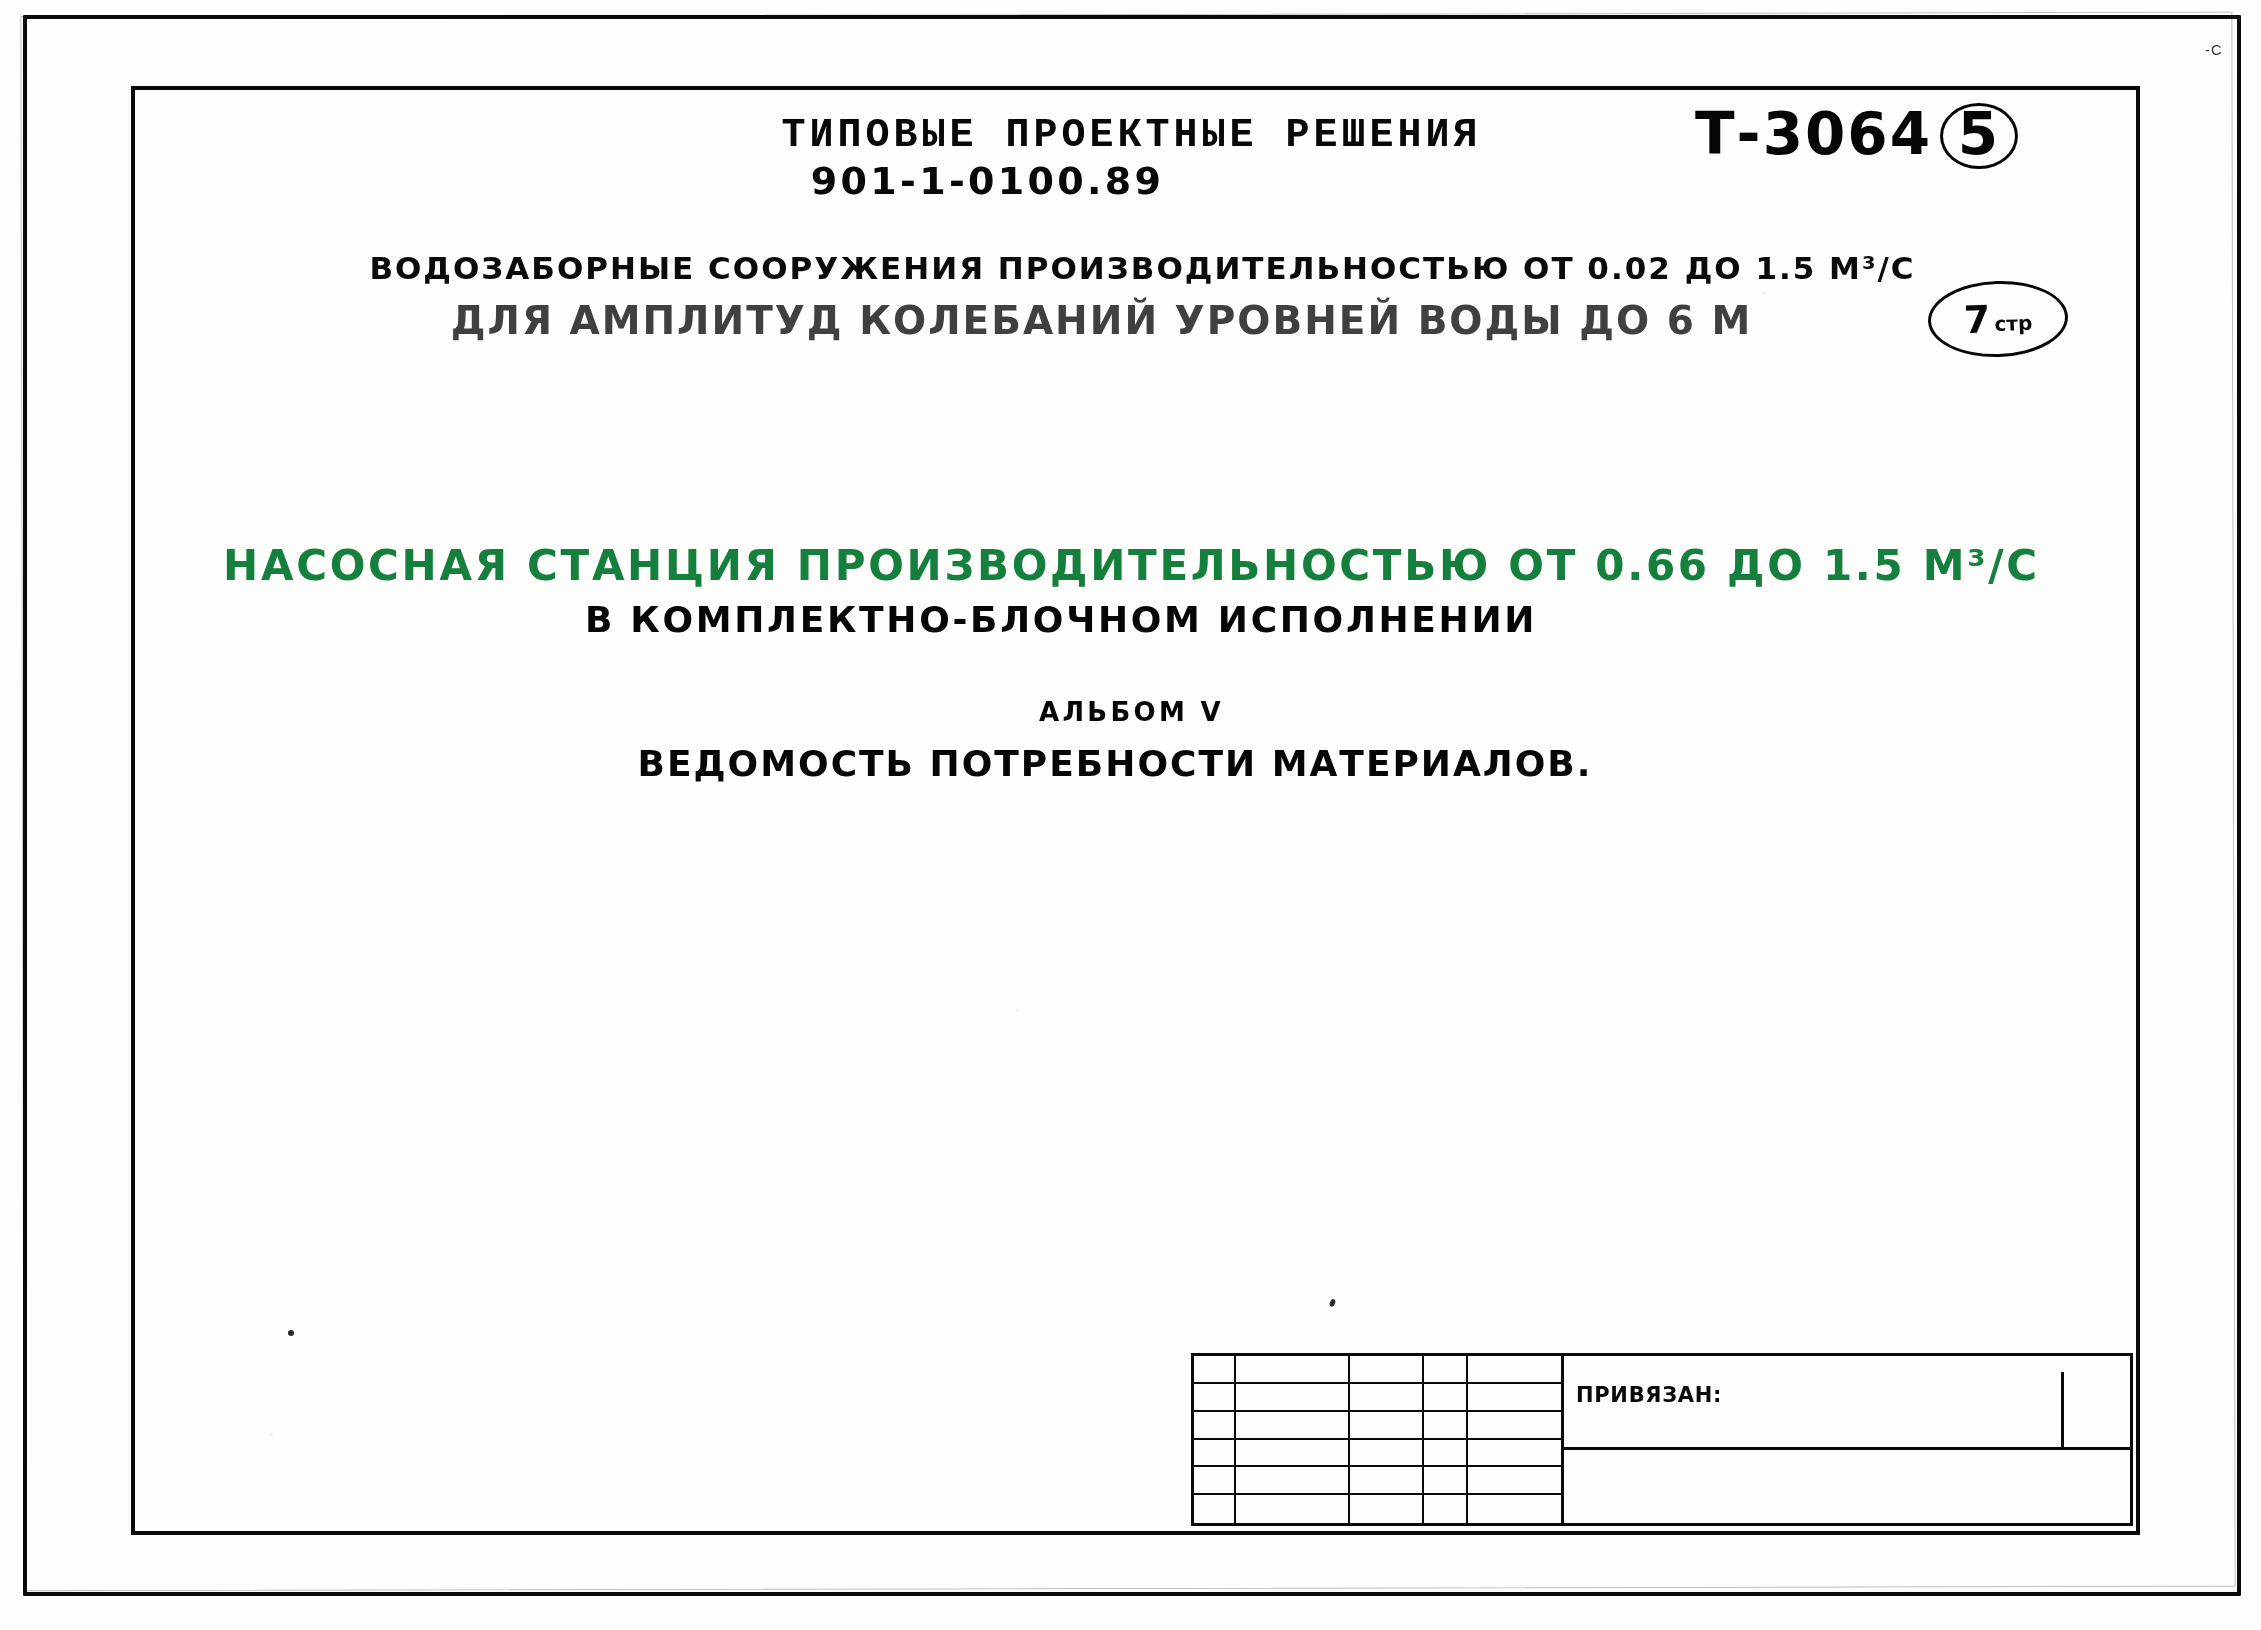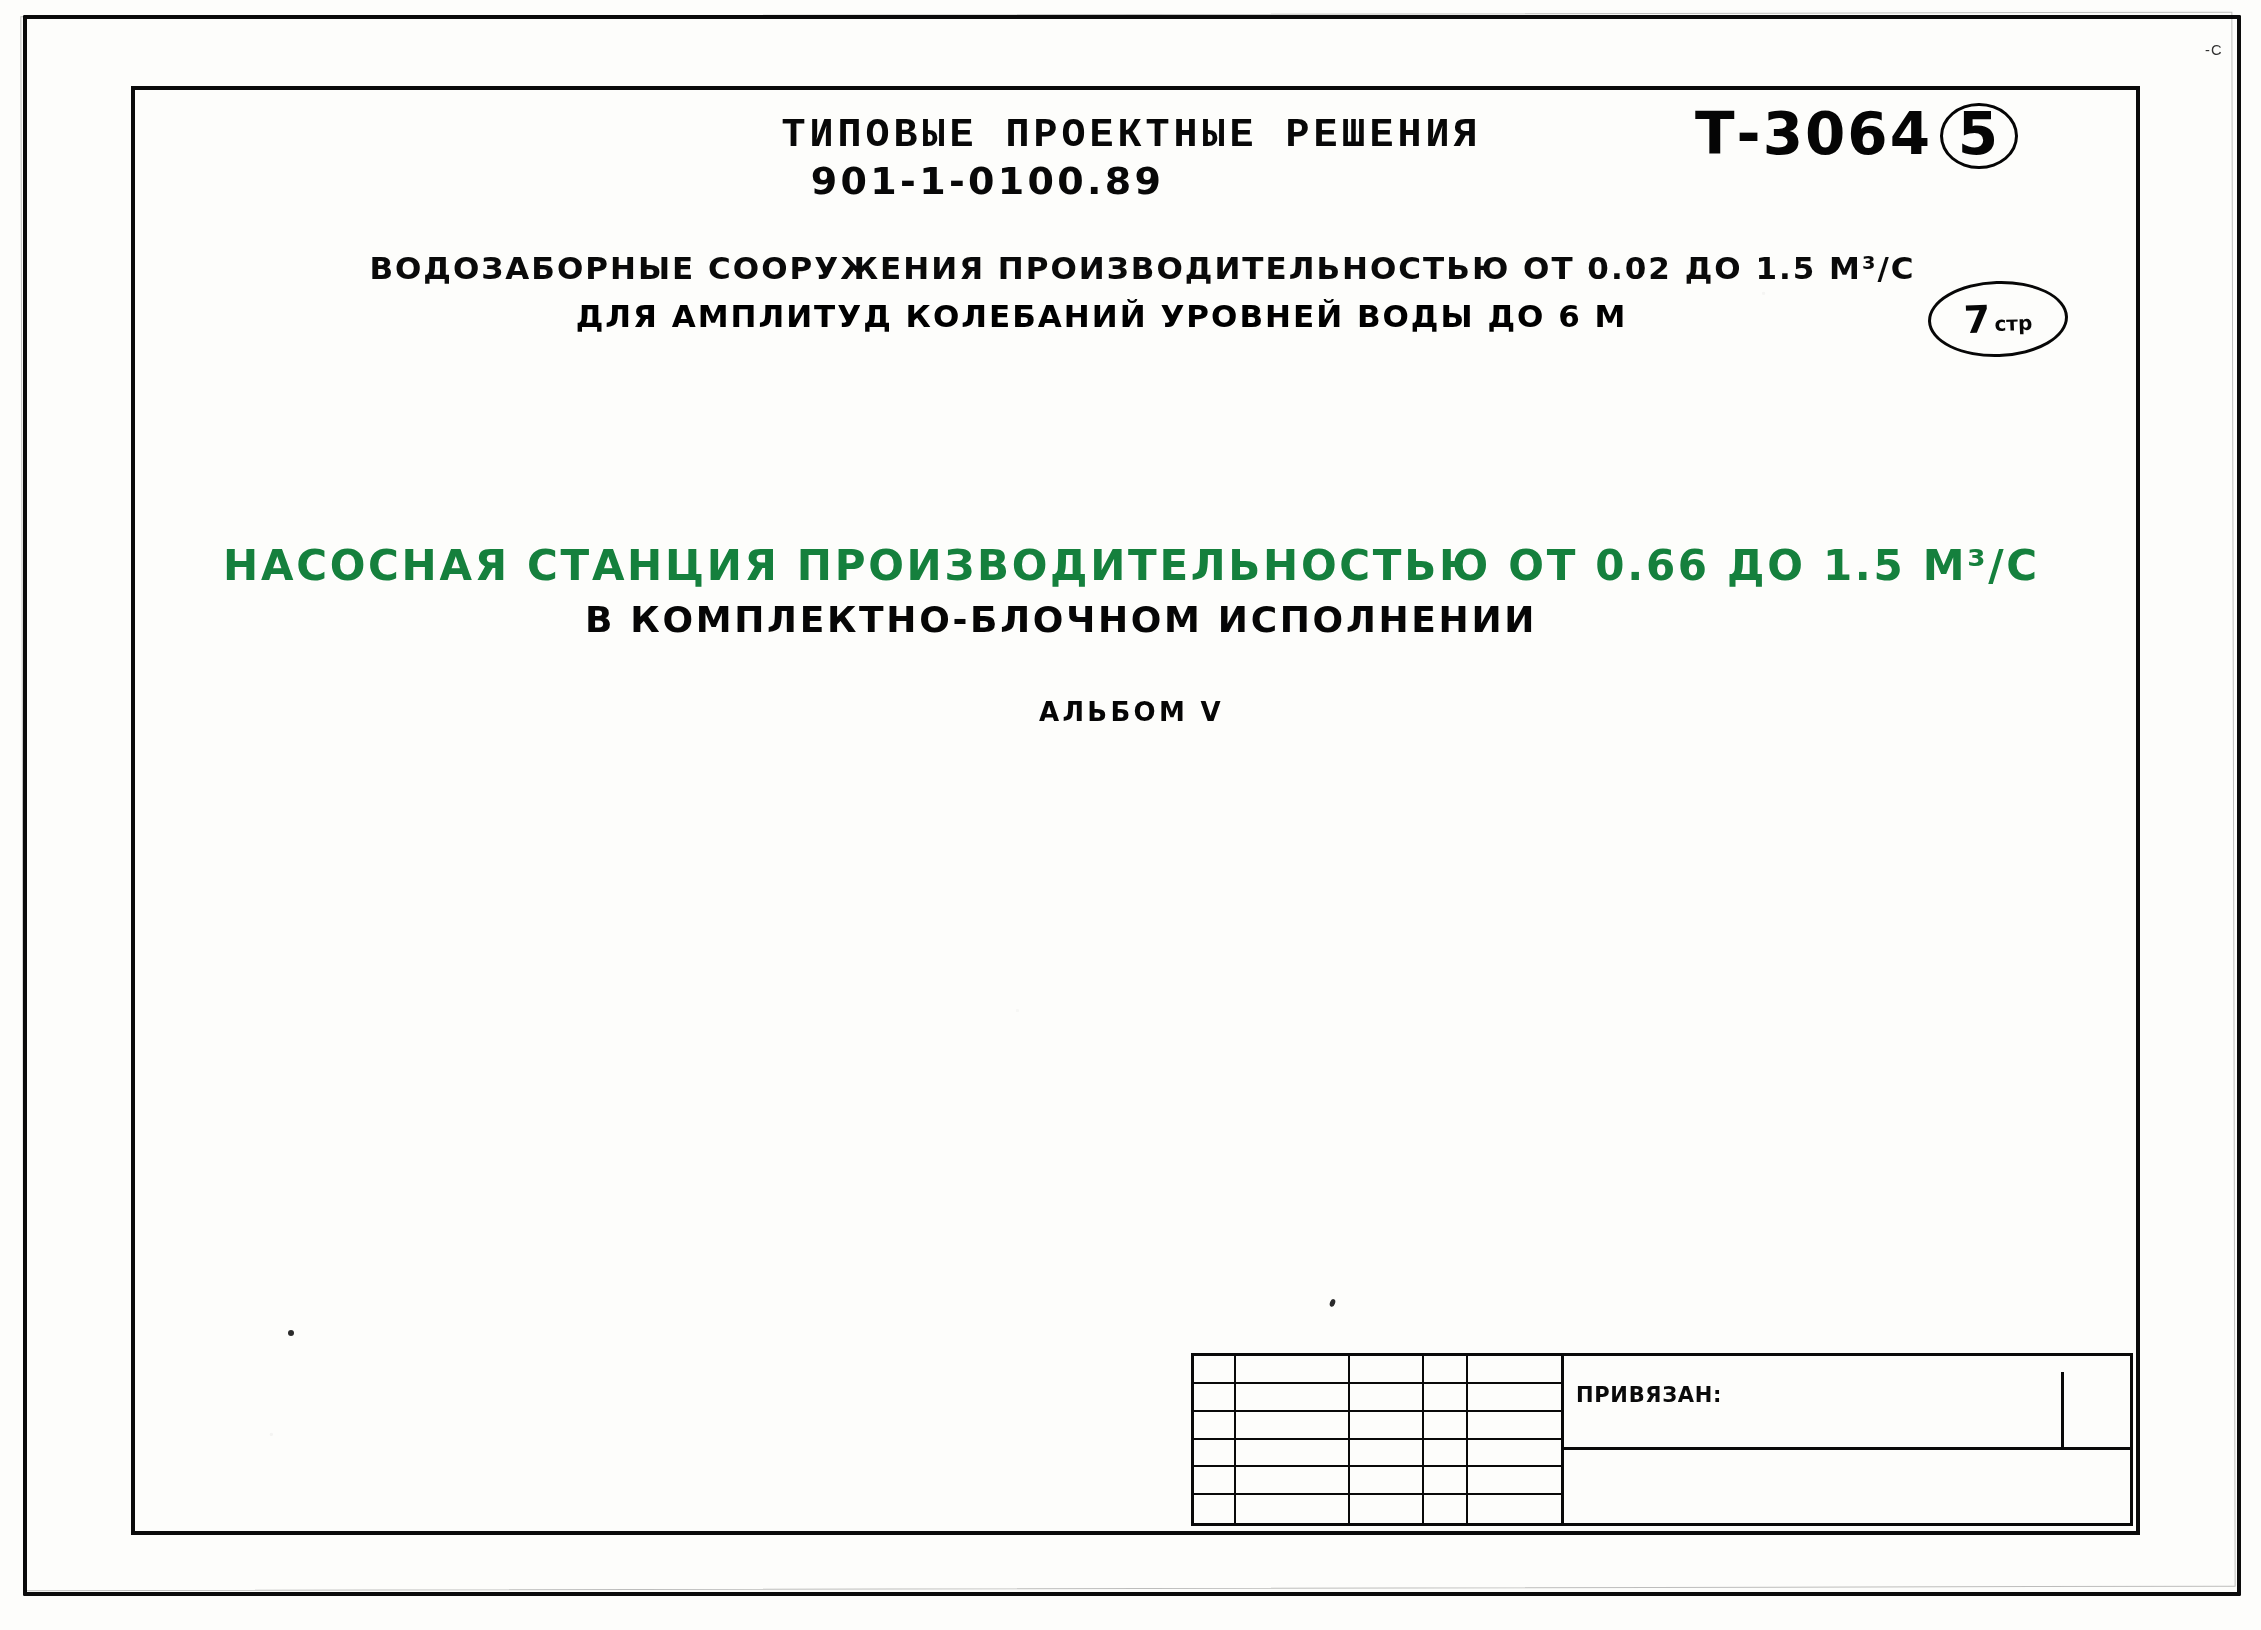--- a/index.html
+++ b/index.html
@@ -132,24 +132,24 @@
   .sub-l1 {
     font-size: 31px;
     font-weight: 700;
     letter-spacing: 2px;
     color: #0a0a0a;
     font-family: "DejaVu Sans", sans-serif;
     line-height: 1.15;
     padding-left: 22px;
   }
   .sub-l2 {
-    font-size: 31px;
+    font-size: 39px;
     font-weight: 700;
     letter-spacing: 2px;
-    color: #000000;
+    color: #404040;
     font-family: "DejaVu Sans", sans-serif;
     line-height: 1.15;
     margin-top: 12px;
     margin-left: -60px;
   }
 
   
   .page-oval {
     position: absolute;
     left: 1928px;
@@ -336,20 +336,21 @@
 
   <div class="page-oval">
     <span class="num">7</span>
     <span class="unit">стр</span>
   </div>
 
   <div class="main-title">
     <div class="mt-l1">НАСОСНАЯ СТАНЦИЯ ПРОИЗВОДИТЕЛЬНОСТЬЮ ОТ 0.66 ДО 1.5 М³/С</div>
     <div class="mt-l2">В КОМПЛЕКТНО-БЛОЧНОМ ИСПОЛНЕНИИ</div>
     <div class="mt-album">АЛЬБОМ V</div>
+    <div class="mt-vedomost">ВЕДОМОСТЬ ПОТРЕБНОСТИ МАТЕРИАЛОВ.</div>
   </div>
 
   <div class="speck s1"></div>
   <div class="speck s2"></div>
 
   <div class="titleblock">
     <div class="tb-grid">
       <div class="tb-cell"></div>
       <div class="tb-cell"></div>
       <div class="tb-cell"></div>

